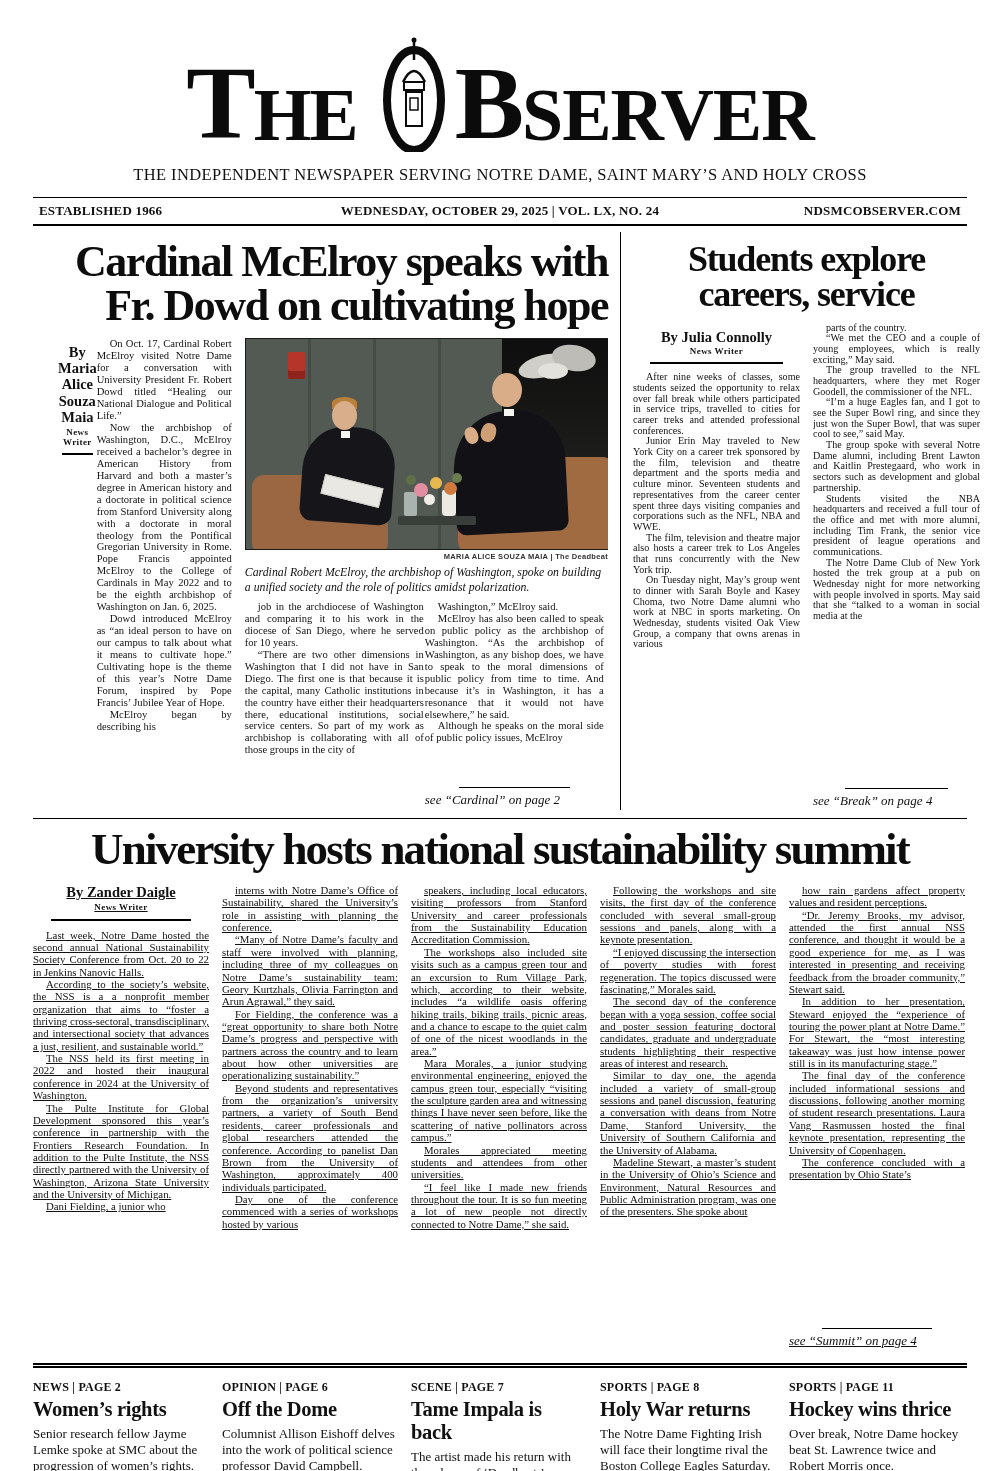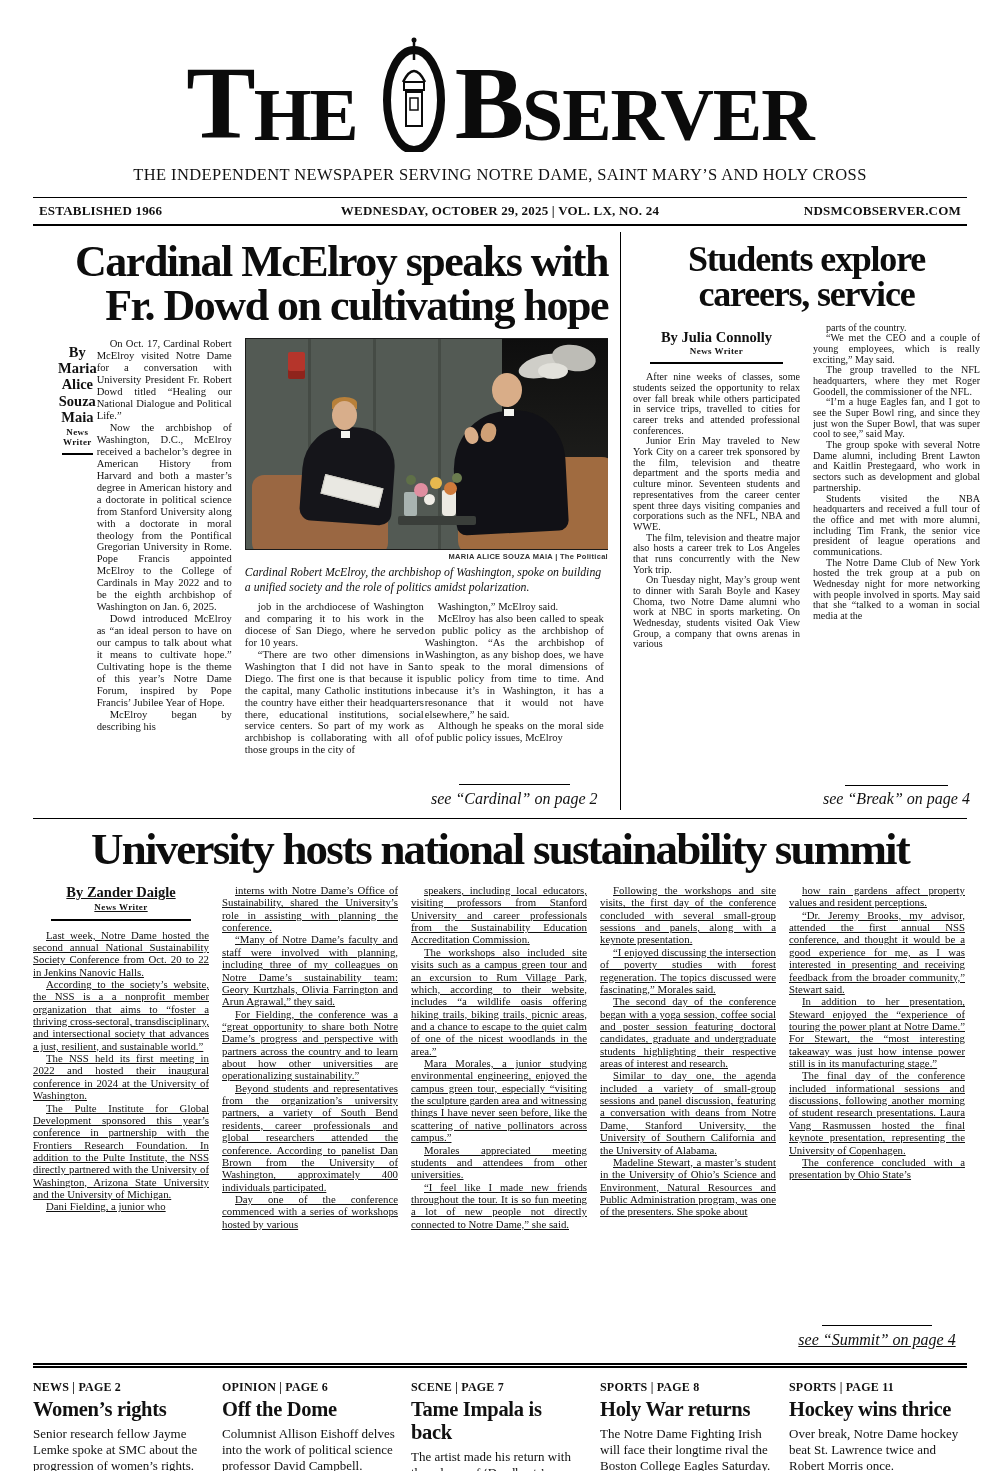--- a/index.html
+++ b/index.html
@@ -21,21 +21,21 @@
            padding:5px 6px;font-weight:700;font-size:13px;letter-spacing:.2px;}
   .datebar .mid{position:absolute;left:50%;transform:translateX(-50%);}
 
   
   h1{font-weight:700;margin:0;color:#0d0d0d;}
   .byline{ text-align:center;margin-top:6px;}
   .byline .by{font-weight:700;font-size:14.5px;line-height:1.12;}
   .byline .role{font-weight:700;font-size:9px;letter-spacing:.4px;margin-top:2px;}
   .byrule{border-bottom:2px solid #000;width:80%;margin:6px auto 8px;}
   .cols p{margin:0;text-indent:13px;text-align:justify;}
-  .jump{margin-top:auto;text-align:center;font-style:italic;font-size:16px;padding-bottom:2px;}
+  .jump{margin-top:auto;text-align:left;font-style:italic;font-size:13px;padding-bottom:2px;}
   .jump .jrule{border-top:1.5px solid #000;width:62%;margin:0 auto 5px;}
 
   
   .top-section{margin:6px 33px 0;display:flex;height:578px;}
   .left-art{width:575px;padding-right:12px;border-right:1.5px solid #000;
             display:flex;flex-direction:column;}
   .left-art h1{font-size:44px;line-height:1.0;letter-spacing:-1.5px;text-align:right;
                margin:8px 0 10px;}
   .left-cols{display:flex;gap:13px;flex:1;overflow:hidden;font-size:10.6px;line-height:1.13;}
   .lcol1{width:178px;display:flex;flex-direction:row;overflow:hidden;margin-left:25px;}
@@ -185,21 +185,21 @@
             <div class="ph-table"></div>
             <div class="ph-glass"></div>
             <div class="ph-vase"></div>
             <div class="flower" style="left:168px;bottom:52px;width:14px;height:14px;background:#e08ea0;"></div>
             <div class="flower" style="left:184px;bottom:60px;width:12px;height:12px;background:#e6b84e;"></div>
             <div class="flower" style="left:198px;bottom:54px;width:13px;height:13px;background:#cf7a3a;"></div>
             <div class="flower" style="left:178px;bottom:44px;width:11px;height:11px;background:#f0ede6;"></div>
             <div class="flower" style="left:160px;bottom:64px;width:10px;height:10px;background:#5f7048;"></div>
             <div class="flower" style="left:206px;bottom:66px;width:10px;height:10px;background:#6b7c4f;"></div>
           </div>
-          <div class="credit">MARIA ALICE SOUZA MAIA | The Political</div>
+          <div class="credit">MARIA ALICE SOUZA MAIA | The Deadbeat</div>
           <div class="caption">Cardinal Robert McElroy, the archbishop of Washington, spoke on building a unified society and the role of politics amidst polarization.</div>
           <div class="under">
             <div class="ucol">
                 <p>job in the archdiocese of Washington and comparing it to his work in the diocese of San Diego, where he served for 10 years.</p>
                 <p>“There are two other dimensions in Washington that I did not have in San Diego. The first one is that because it is the capital, many Catholic institutions in the country have either their headquarters there, educational institutions, social service centers. So part of my work as archbishop is collaborating with all of those groups in the city of</p>
               </div>
             <div class="ucol">
               <div>
                   <p>Washington,” McElroy said.</p>
                   <p>McElroy has also been called to speak on public policy as the archbishop of Washington. “As the archbishop of Washington, as any bishop does, we have to speak to the moral dimensions of public policy from time to time. And because it’s in Washington, it has a resonance that it would not have elsewhere,” he said.</p>

